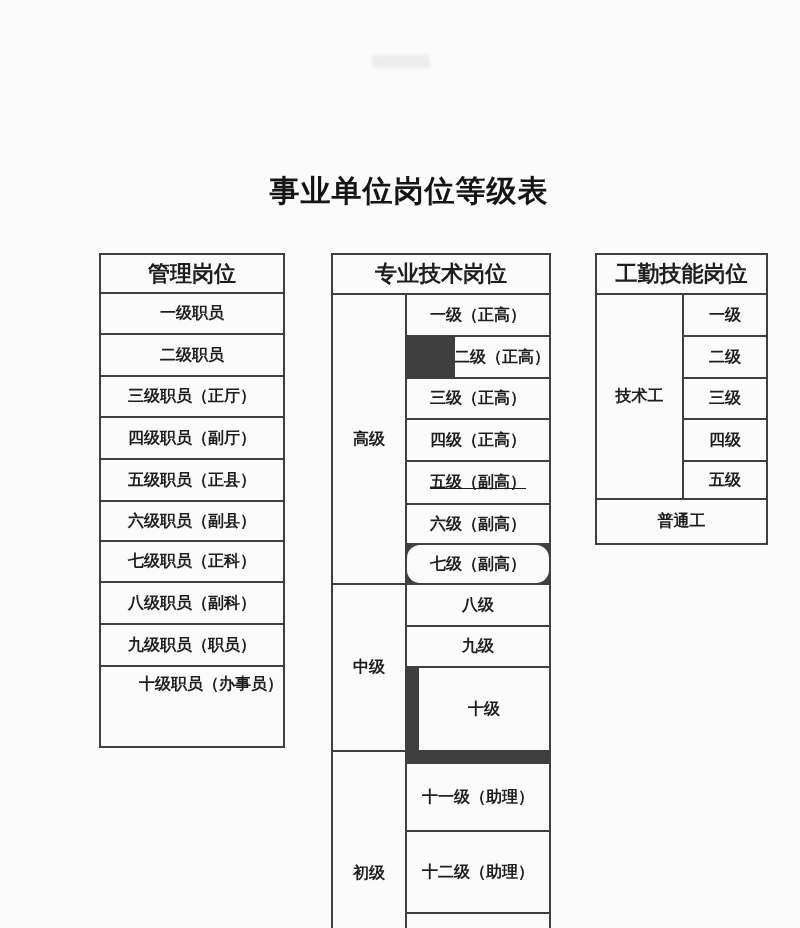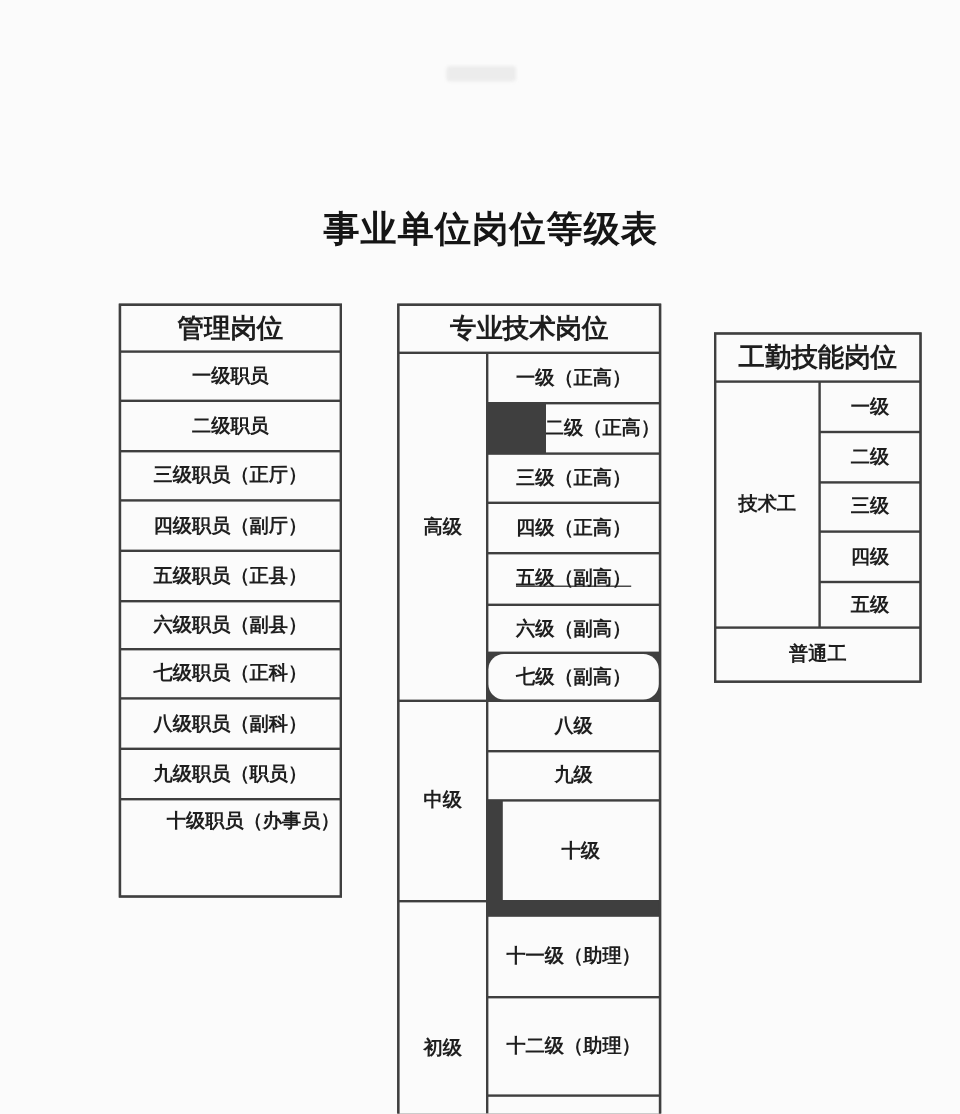--- a/index.html
+++ b/index.html
@@ -36,21 +36,20 @@
   }
   #tbl-professional{
     left:331px;top:253px;width:220px;
     grid-template-columns:72px 142px;
     grid-template-rows:38px 40px 40px 39px 40px 41px 38px 38px 40px 39px 82px 78px 80px 80px;
   }
   #tbl-worker{
     left:595px;top:253px;width:173px;
     grid-template-columns:85px 82px;
     grid-template-rows:38px 40px 40px 39px 40px 36px 43px;
-    margin-top:24px;
   }
   .span2{grid-column:1 / 3;}
 </style>
 </head>
 <body>
 
 <div class="watermark"></div>
 
 <div class="title">事业单位岗位等级表</div>
 

